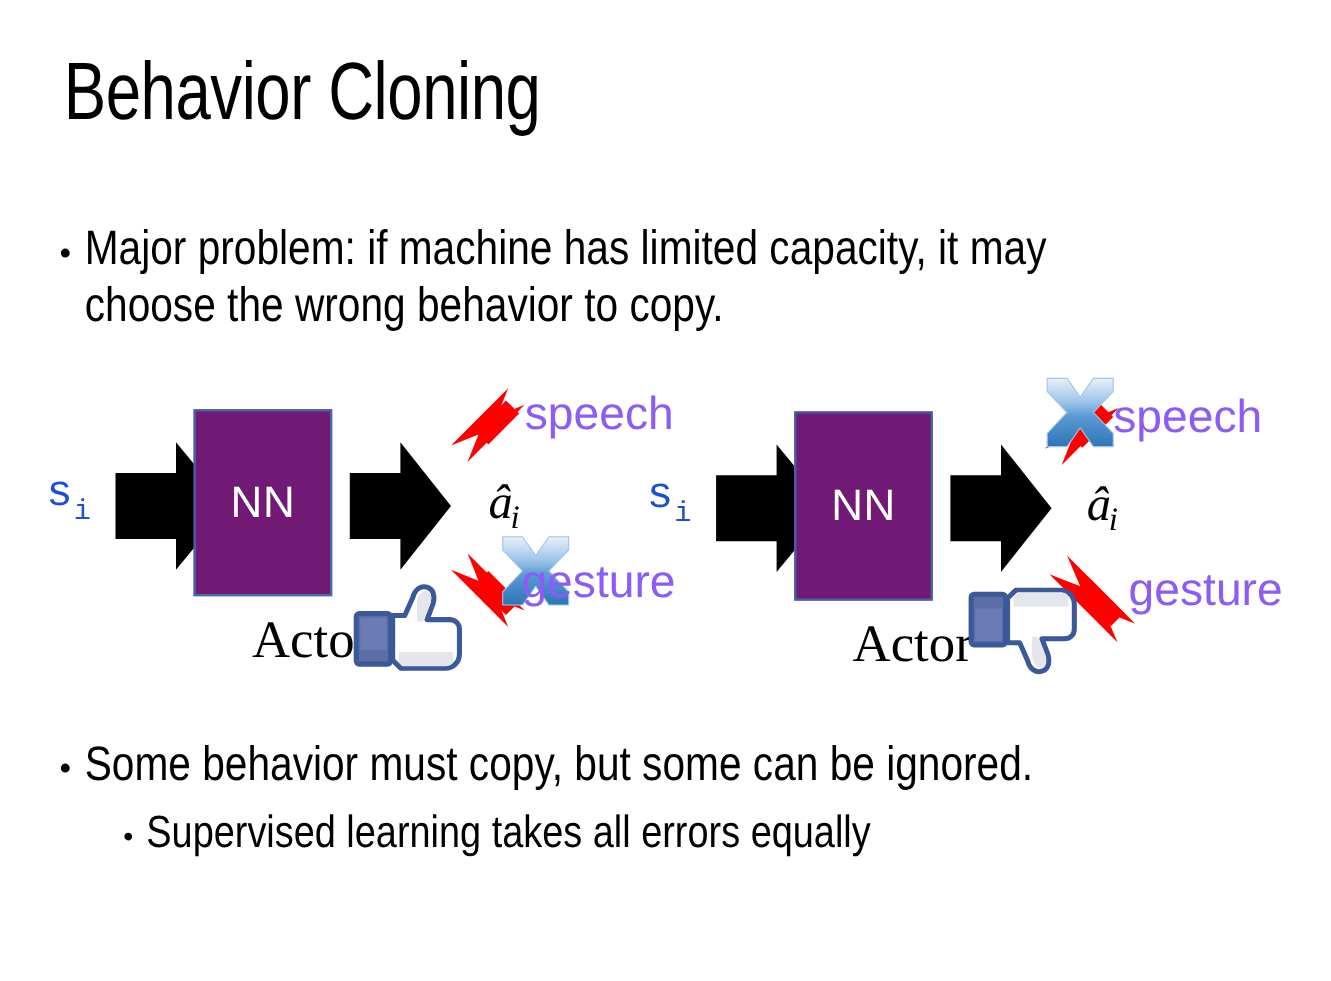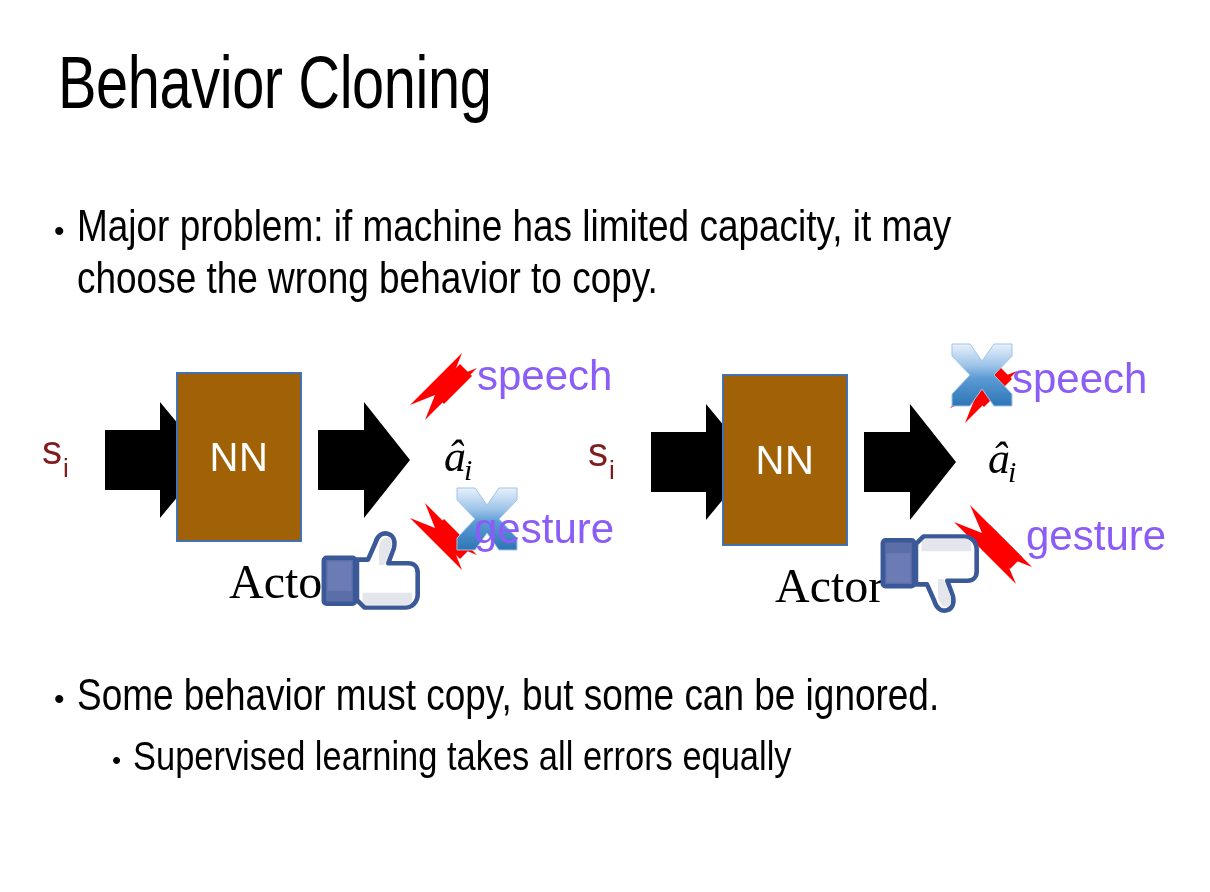--- a/index.html
+++ b/index.html
@@ -87,37 +87,37 @@
     top: 330px;
     width: 600px;
     height: 310px;
   }
   #diagram-left  { left: 0px; }
   #diagram-right { left: 546px; }
 
   
   .state-label {
     position: absolute;
-    font-family: Liberation Sans, sans-serif;
+    font-family: Liberation Mono, monospace;
     font-size: 40px;
-    color: #7f1d1d;
+    color: #1d4ed8;
     line-height: 1;
   }
   .state-label .sub {
     font-size: 26px;
     vertical-align: sub;
     position: relative;
     top: 4px;
     left: 1px;
   }
 
   
   .nn-box {
     position: absolute;
-    background: #a16207;
+    background: #701a75;
     border: 1px solid #4472C4;
     box-shadow: 0 0 0 1px #41719C inset;
     display: flex;
     align-items: center;
     justify-content: center;
   }
   .nn-label {
     color: #FFFFFF;
     font-family: "Liberation Sans", sans-serif;
     font-size: 40px;

